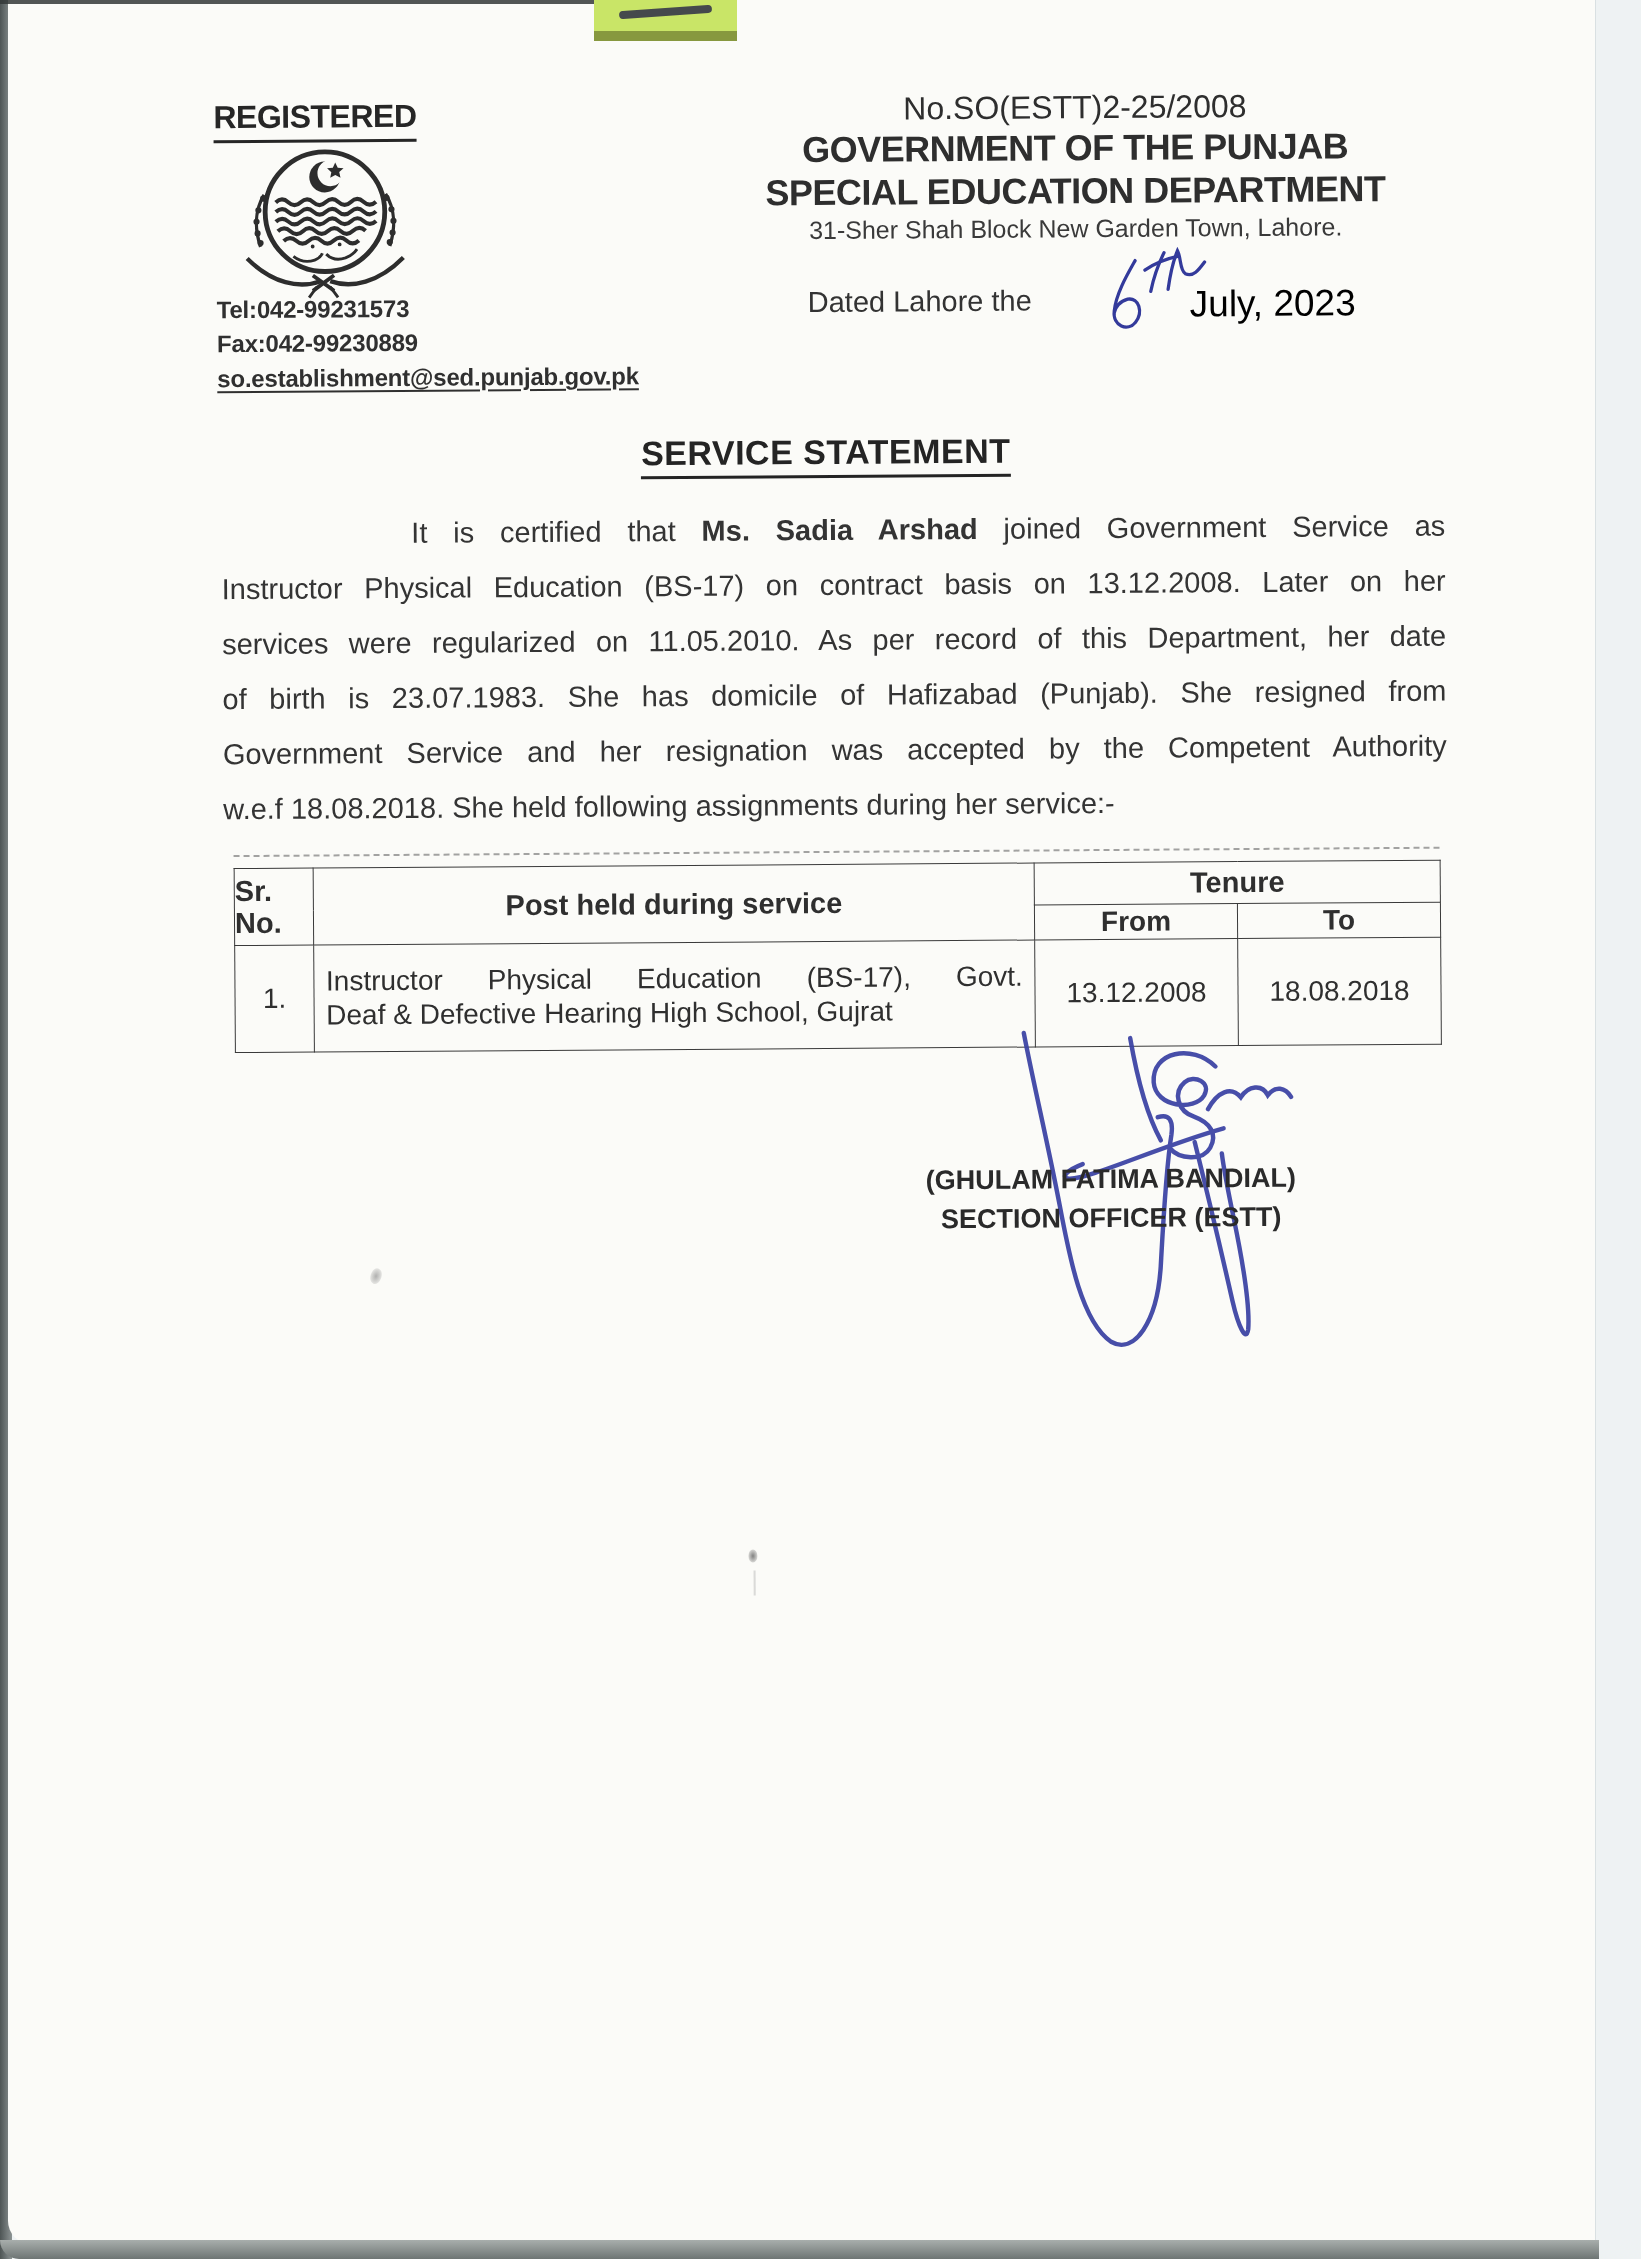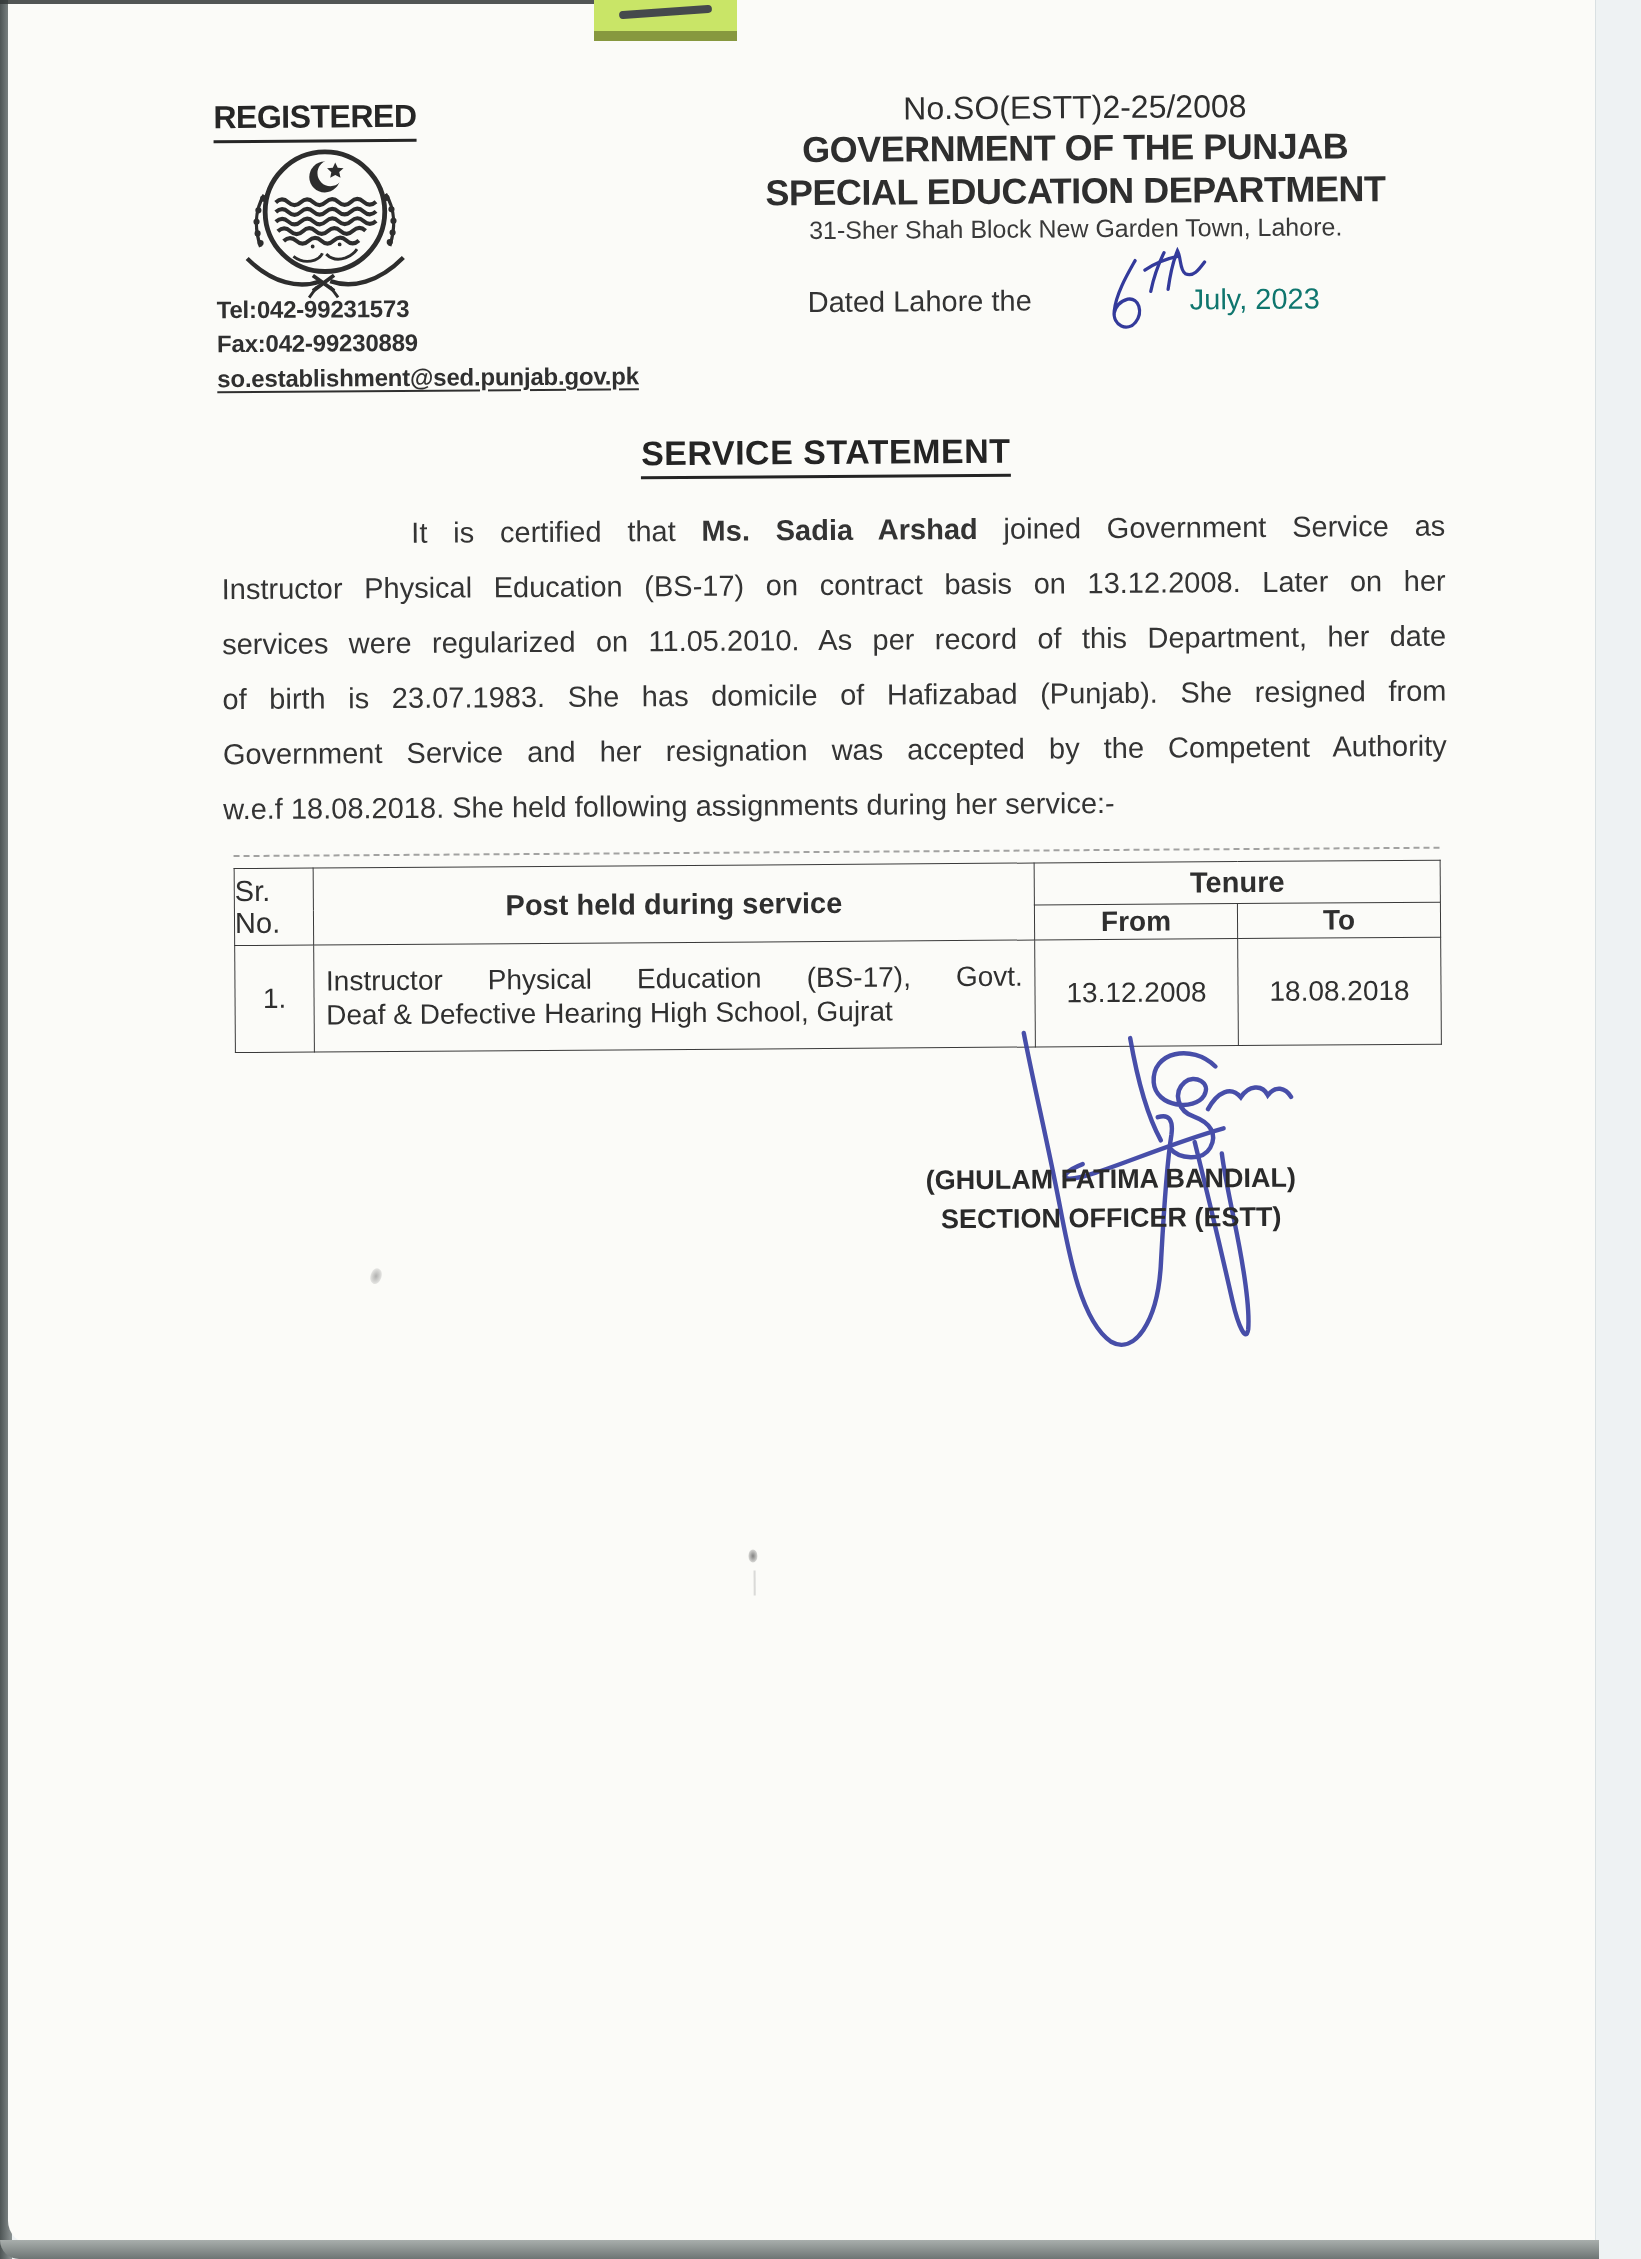--- a/index.html
+++ b/index.html
@@ -30,37 +30,37 @@
     color:#262626;border-bottom:3.9px solid #262626;padding-bottom:3.9px;}
   .crest{left:239px;top:135px;}
   .contact{left:222px;font-size:24px;font-weight:bold;color:#303030;letter-spacing:-0.2px;}
   .tel{top:292px;} .fax{top:326px;}
   .email{top:361px;text-decoration:underline;text-underline-offset:3.9px;}
   .refno{left:734px;top:91px;width:695px;text-align:center;font-size:32px;}
   .dept1{left:734px;top:129px;width:695px;text-align:center;font-size:36px;font-weight:bold;letter-spacing:-0.5px;}
   .dept2{left:734px;top:172px;width:695px;text-align:center;font-size:36px;font-weight:bold;letter-spacing:-0.5px;}
   .addr{left:734px;top:216px;width:695px;text-align:center;font-size:25px;color:#3a3a3a;}
   .dated-pre{left:813px;top:286px;font-size:29px;color:#333;}
-  .dated-rest{left:1195px;top:286px;font-size:29px;color:#0f766e;}
+  .dated-rest{left:1195px;top:286px;font-size:37px;color:#000000;}
   .hand-day{left:1106px;top:249px;}
   .doc-title{left:579px;top:433px;width:502px;text-align:center;}
   .doc-title span{display:inline-block;font-size:34px;font-weight:bold;letter-spacing:0.5px;color:#242424;
     border-bottom:3.9px solid #242424;padding-bottom:2.9px;}
   .pline{font-size:29px;color:#343434;height:41px;line-height:41px;white-space:nowrap;}
   .pjust{text-align:justify;text-align-last:justify;white-space:normal;}
   .l1{left:415px;top:510px;width:1034px;}
   .l2{left:225px;top:565px;width:1224px;}
   .l3{left:225px;top:620px;width:1224px;}
   .l4{left:225px;top:675px;width:1224px;}
   .l5{left:225px;top:730px;width:1224px;}
   .l6{left:225px;top:785px;width:1224px;text-align:left;text-align-last:left;}
   .dash-artifact{left:235px;top:851px;width:1206px;height:0;border-top:2.9px dashed #4c4c4c;opacity:.5;}
   table.svc{position:absolute;left:235px;top:864px;width:1207px;border-collapse:collapse;table-layout:fixed;}
   table.svc td{border:1.9px solid #3a3a3a;padding:0;vertical-align:middle;color:#2f2f2f;}
-  td.hsr{width:78px;font-weight:normal;font-size:29px;line-height:32px;padding-left:15.4px;border-radius:16px;}
+  td.hsr{width:78px;font-weight:bold;font-size:29px;line-height:32px;padding-left:15.4px;border-radius:16px;}
   td.hpost{width:720px;text-align:center;font-weight:bold;font-size:29px;}
   td.hten{height:41px;text-align:center;font-weight:bold;font-size:29px;}
   td.hft{height:34px;text-align:center;font-weight:bold;font-size:28px;}
   tr.data td{height:106px;font-size:28px;}
   td.dsr{text-align:center;}
   td.dpost{padding:0 11.6px !important;line-height:34px;}
   td.dpost .j{text-align:justify;text-align-last:justify;}
   td.ddate{text-align:center;}
   .sig-ink{left:966px;top:1019px;}
   .sig-name{left:917px;top:1166px;width:386px;text-align:center;font-size:27px;font-weight:bold;color:#2a2a2a;}

